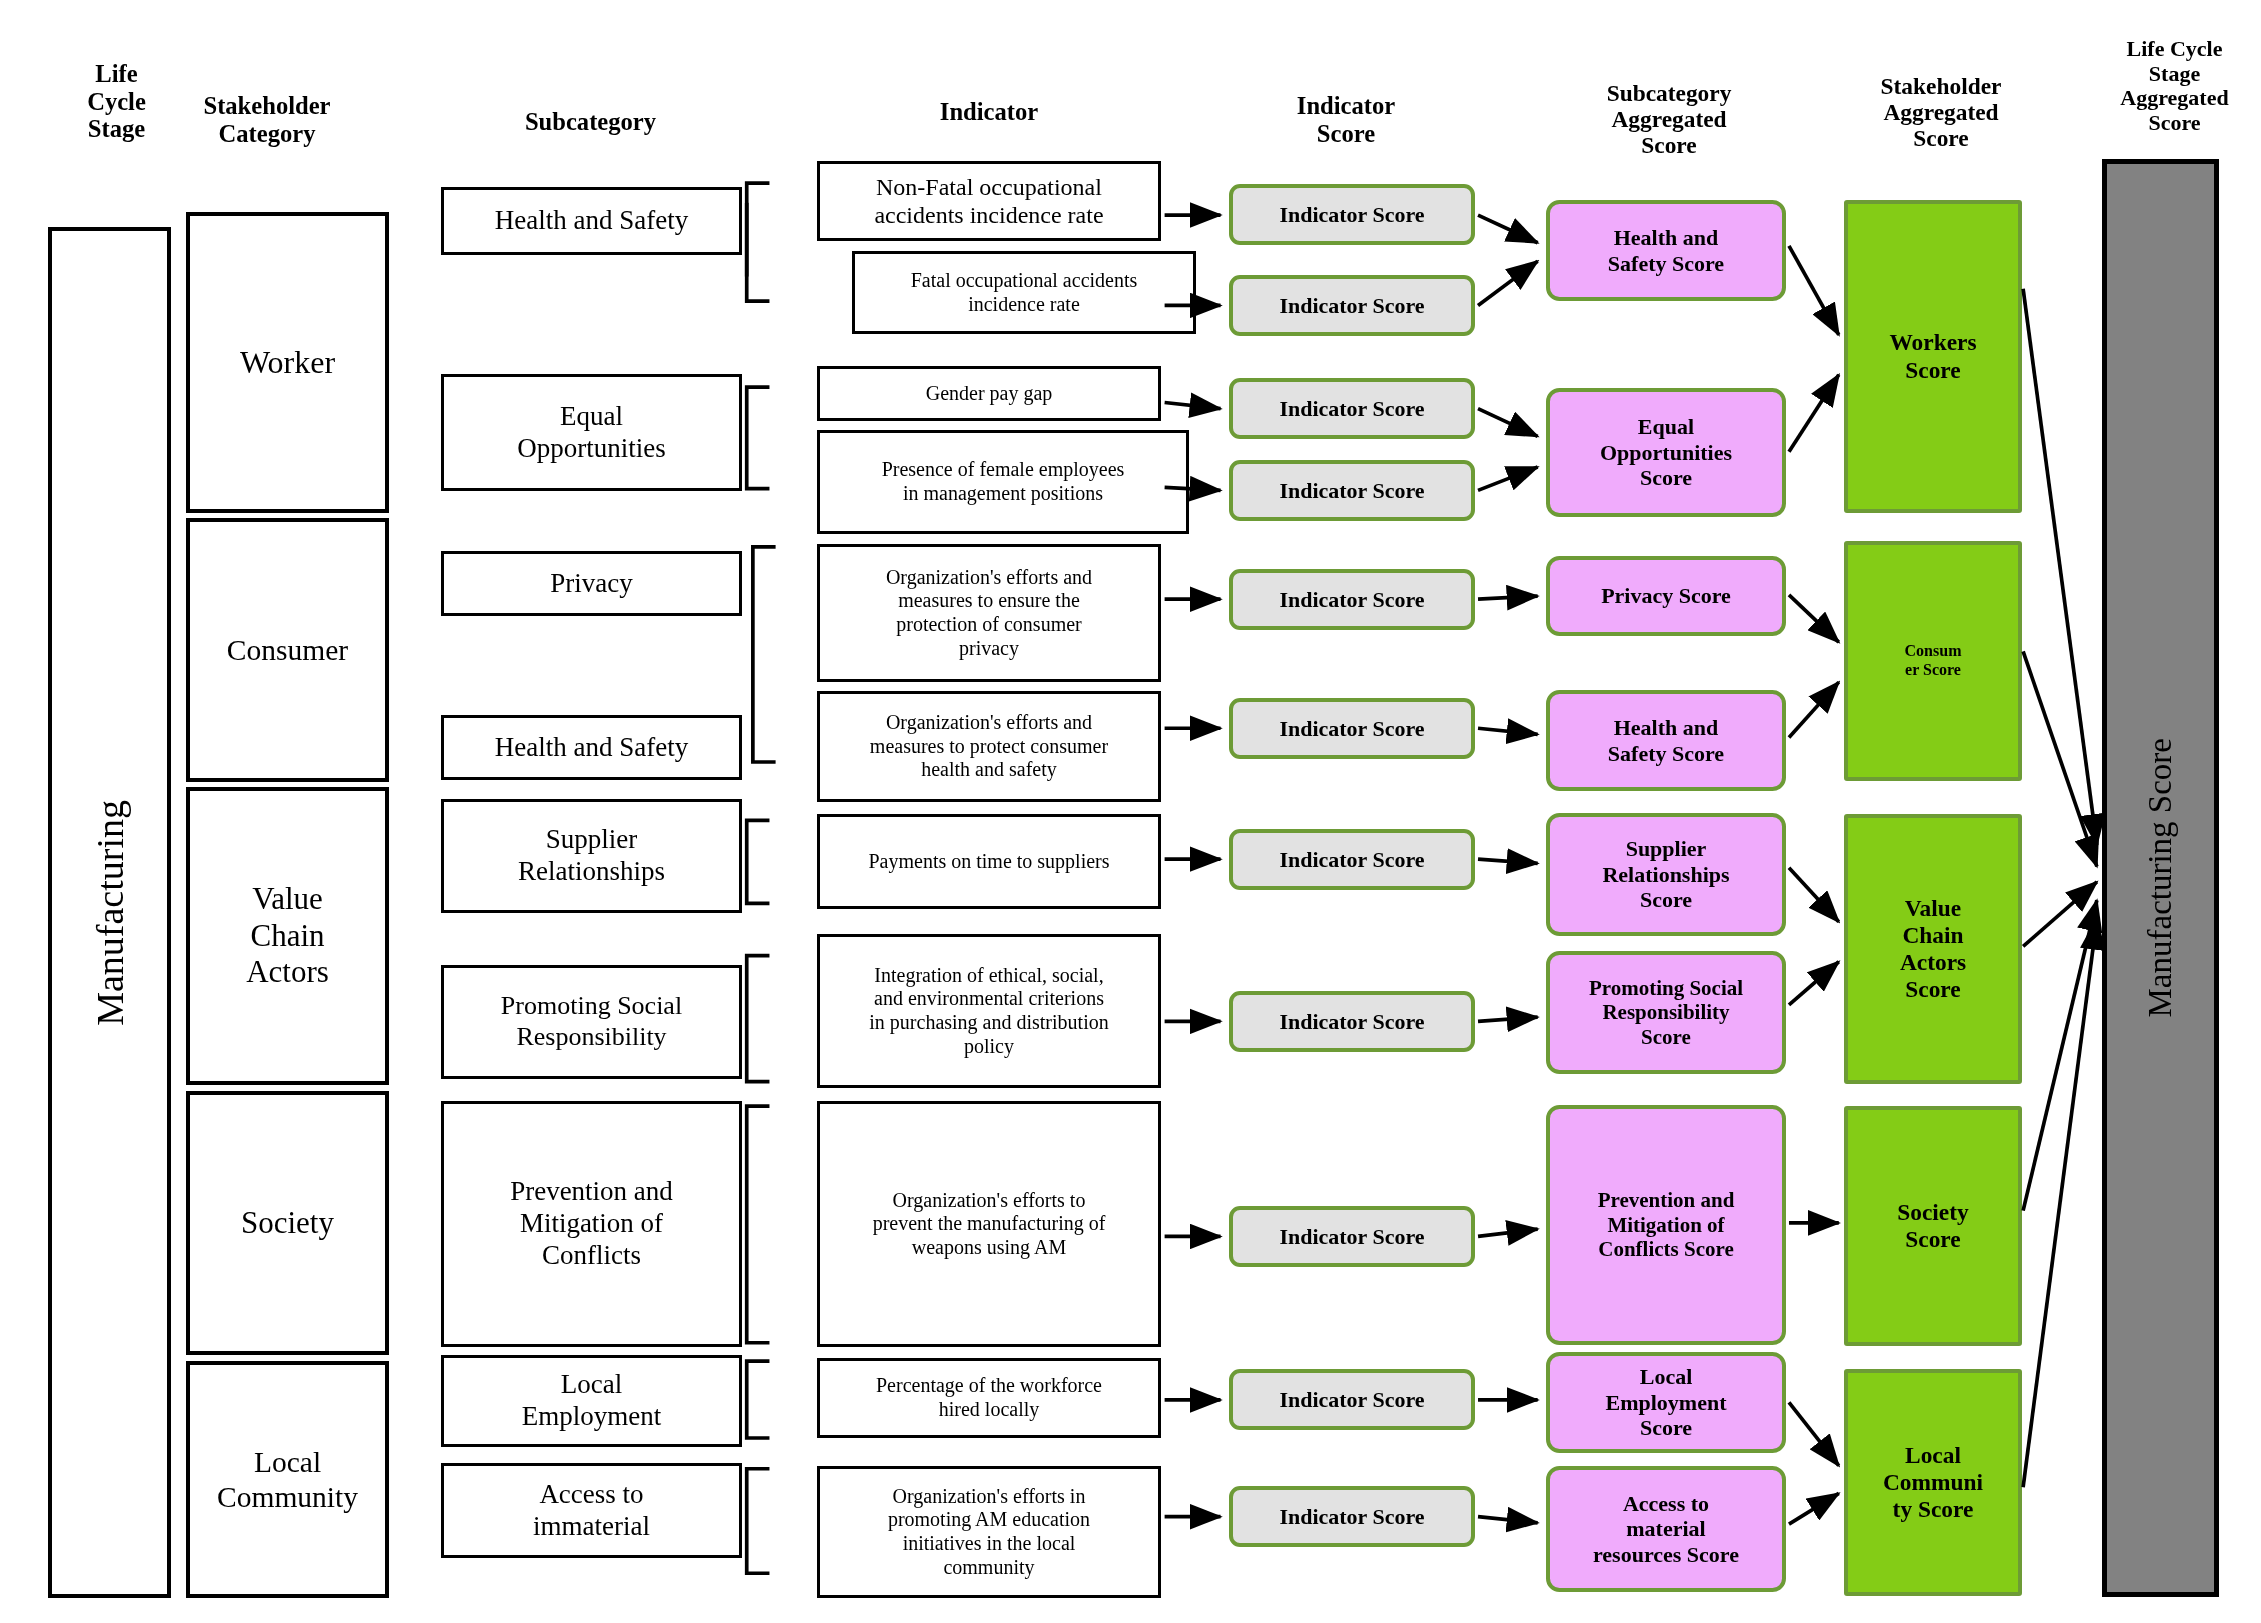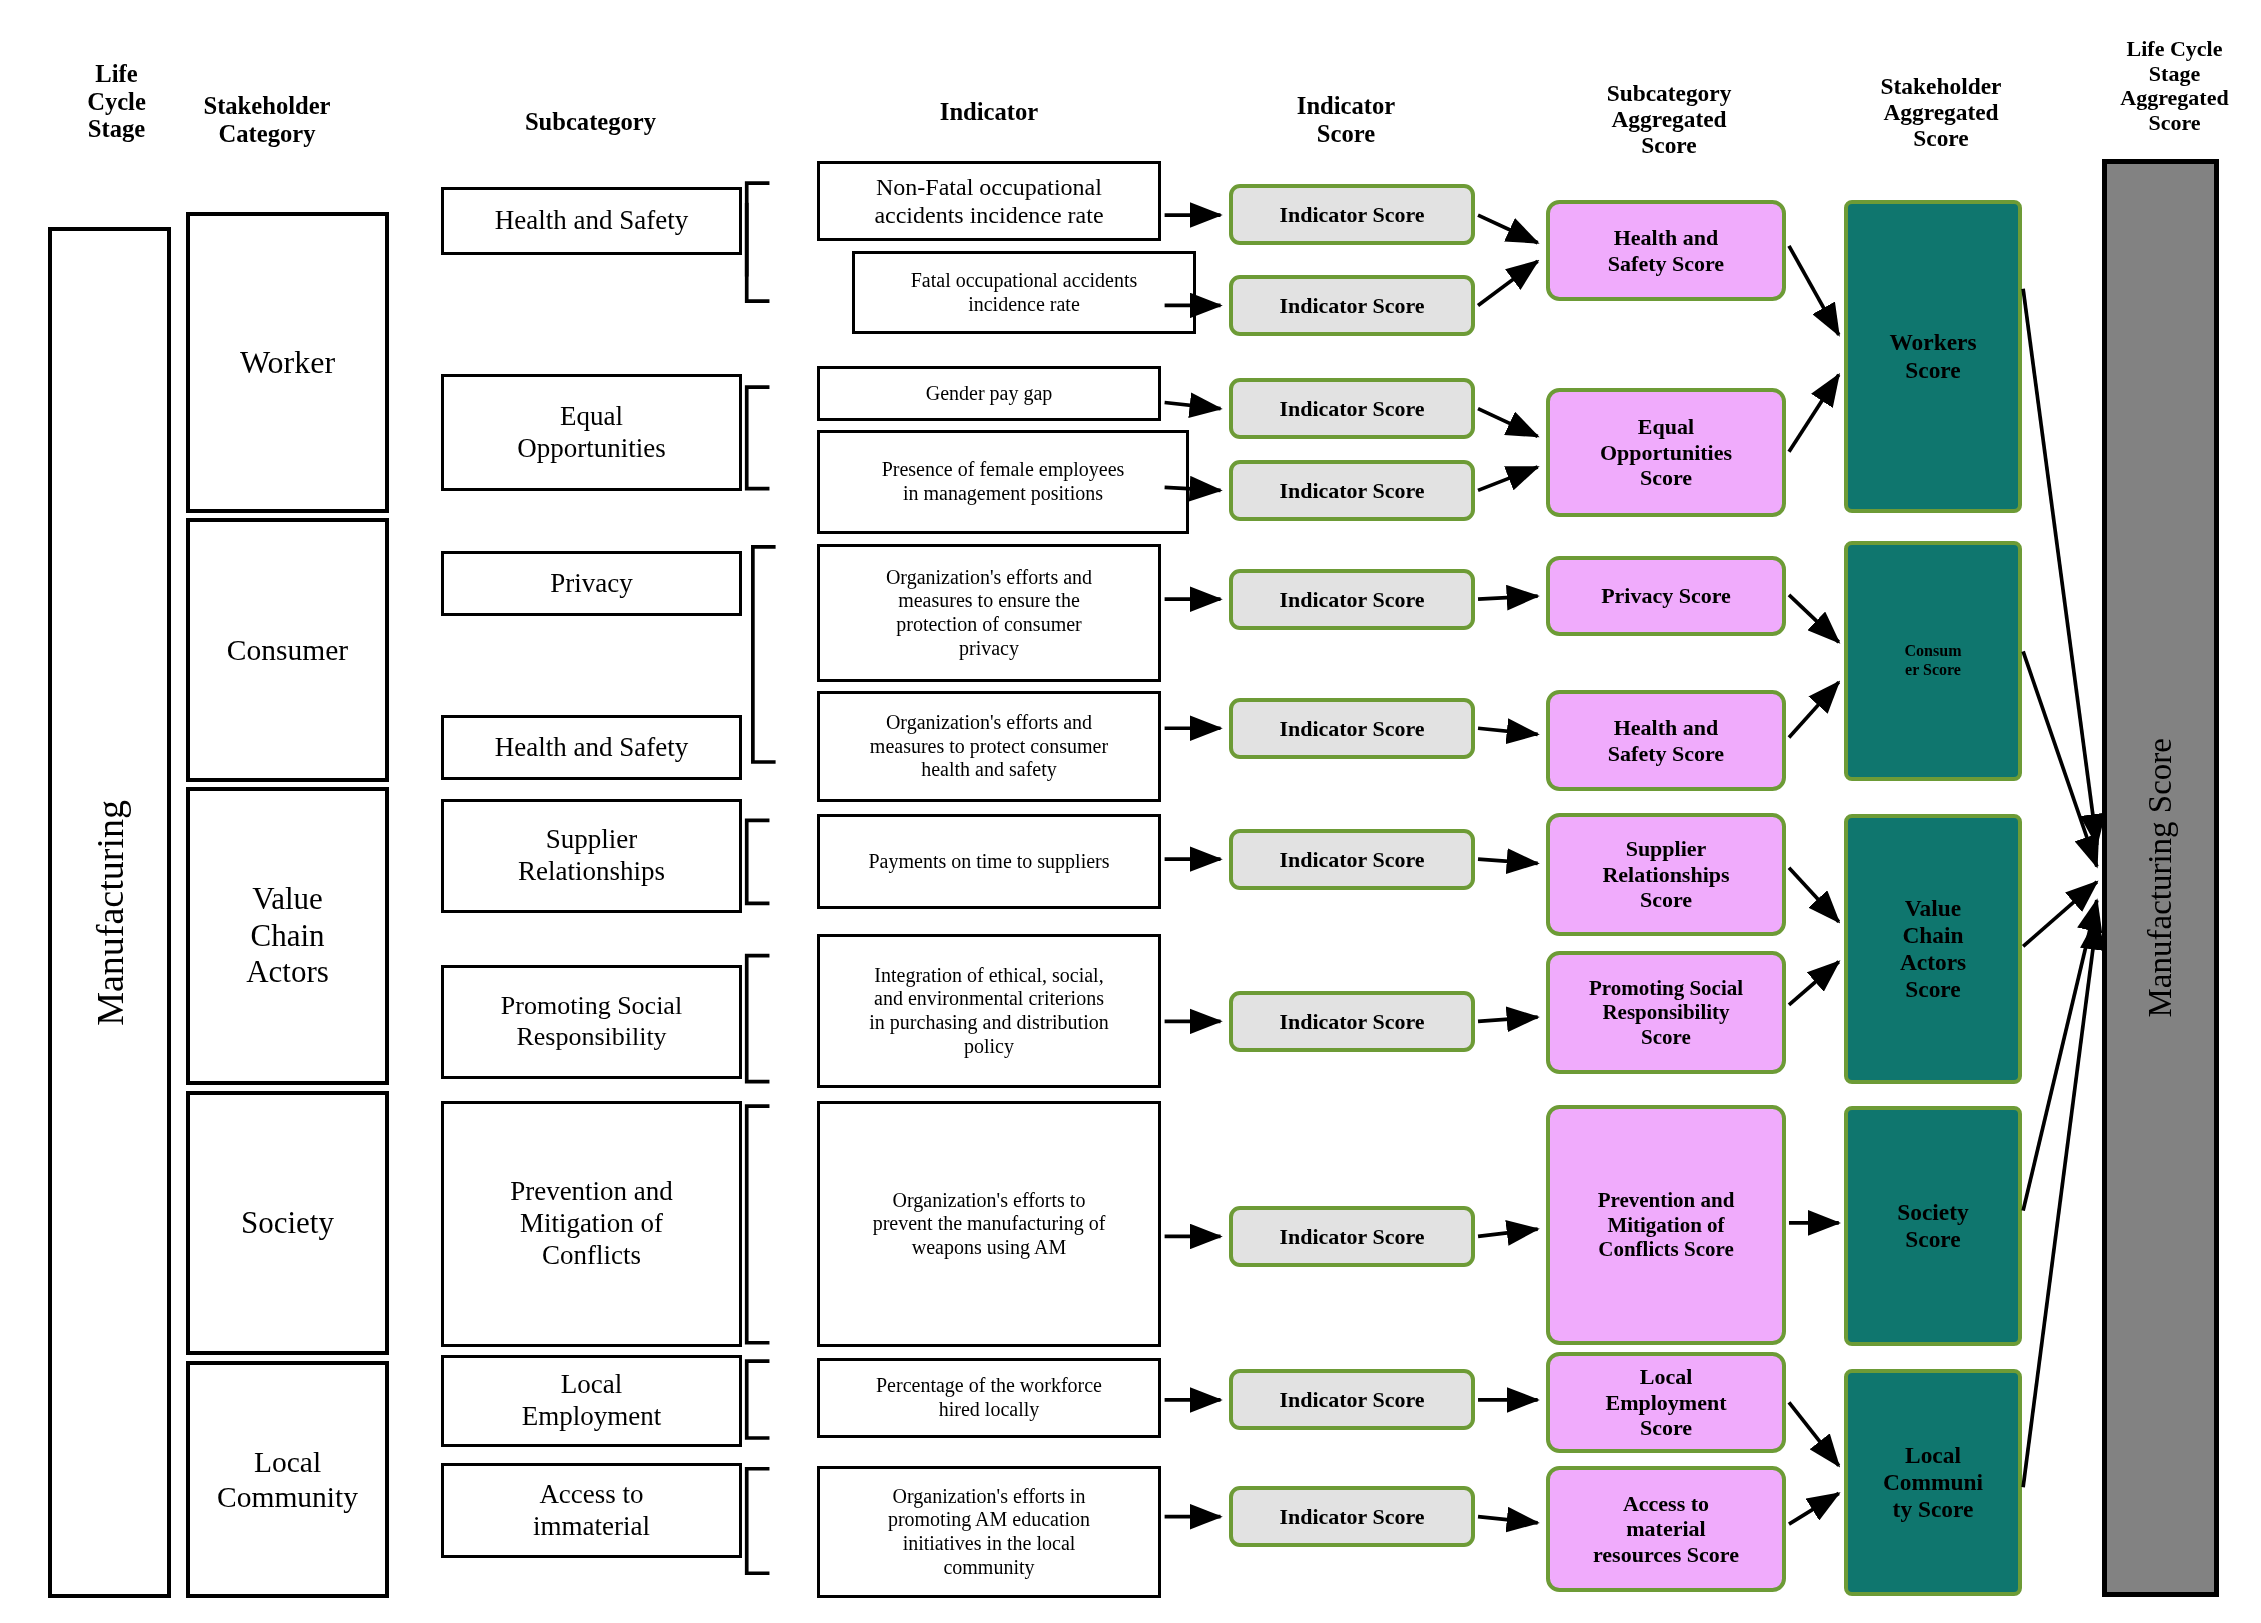--- a/index.html
+++ b/index.html
@@ -13,21 +13,21 @@
         display:flex;align-items:center;justify-content:center;text-align:center;
         line-height:1.18;padding:2.5px 4.9px;}
   .pbox.thin{border-width:3.1px;}
 
   
   .sbox{position:absolute;box-sizing:border-box;border:4.3px solid #6d9b36;border-radius:13.5px;
         display:flex;align-items:center;justify-content:center;text-align:center;
         line-height:1.16;padding:1.8px 3.7px;font-weight:bold;}
   .ind-score{background:#e2e2e2;border-radius:11px;}
   .sub-score{background:#f0abfc;}
-  .stk-score{background:#0f766e;border-radius:8px;}
+  .stk-score{background:#84cc16;border-radius:3px;}
 
   
   .finalbox{position:absolute;background:#828282;border:5.5px solid #000;box-sizing:border-box;
             display:flex;align-items:center;justify-content:center;}
   .vtext{writing-mode:vertical-rl;transform:rotate(180deg);white-space:nowrap;}
 
   
   .stagebox{position:absolute;background:#fff;border:4.3px solid #000;box-sizing:border-box;
             display:flex;align-items:center;justify-content:center;}
 

